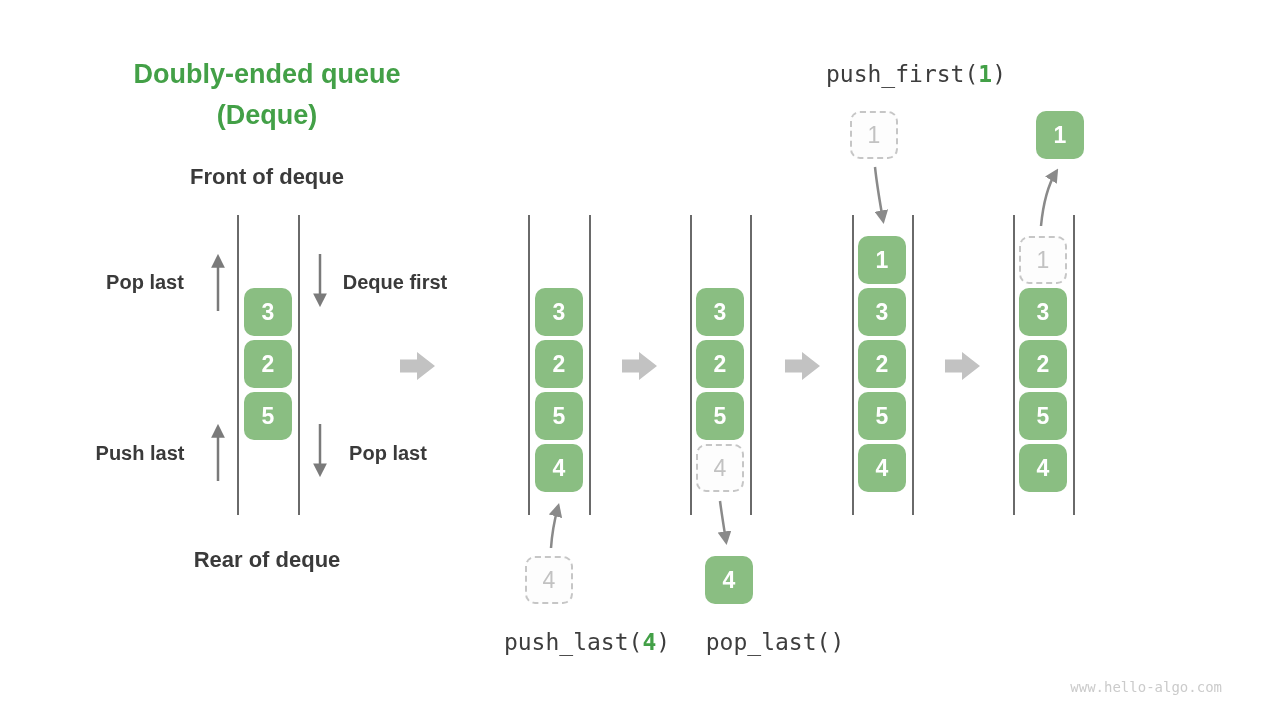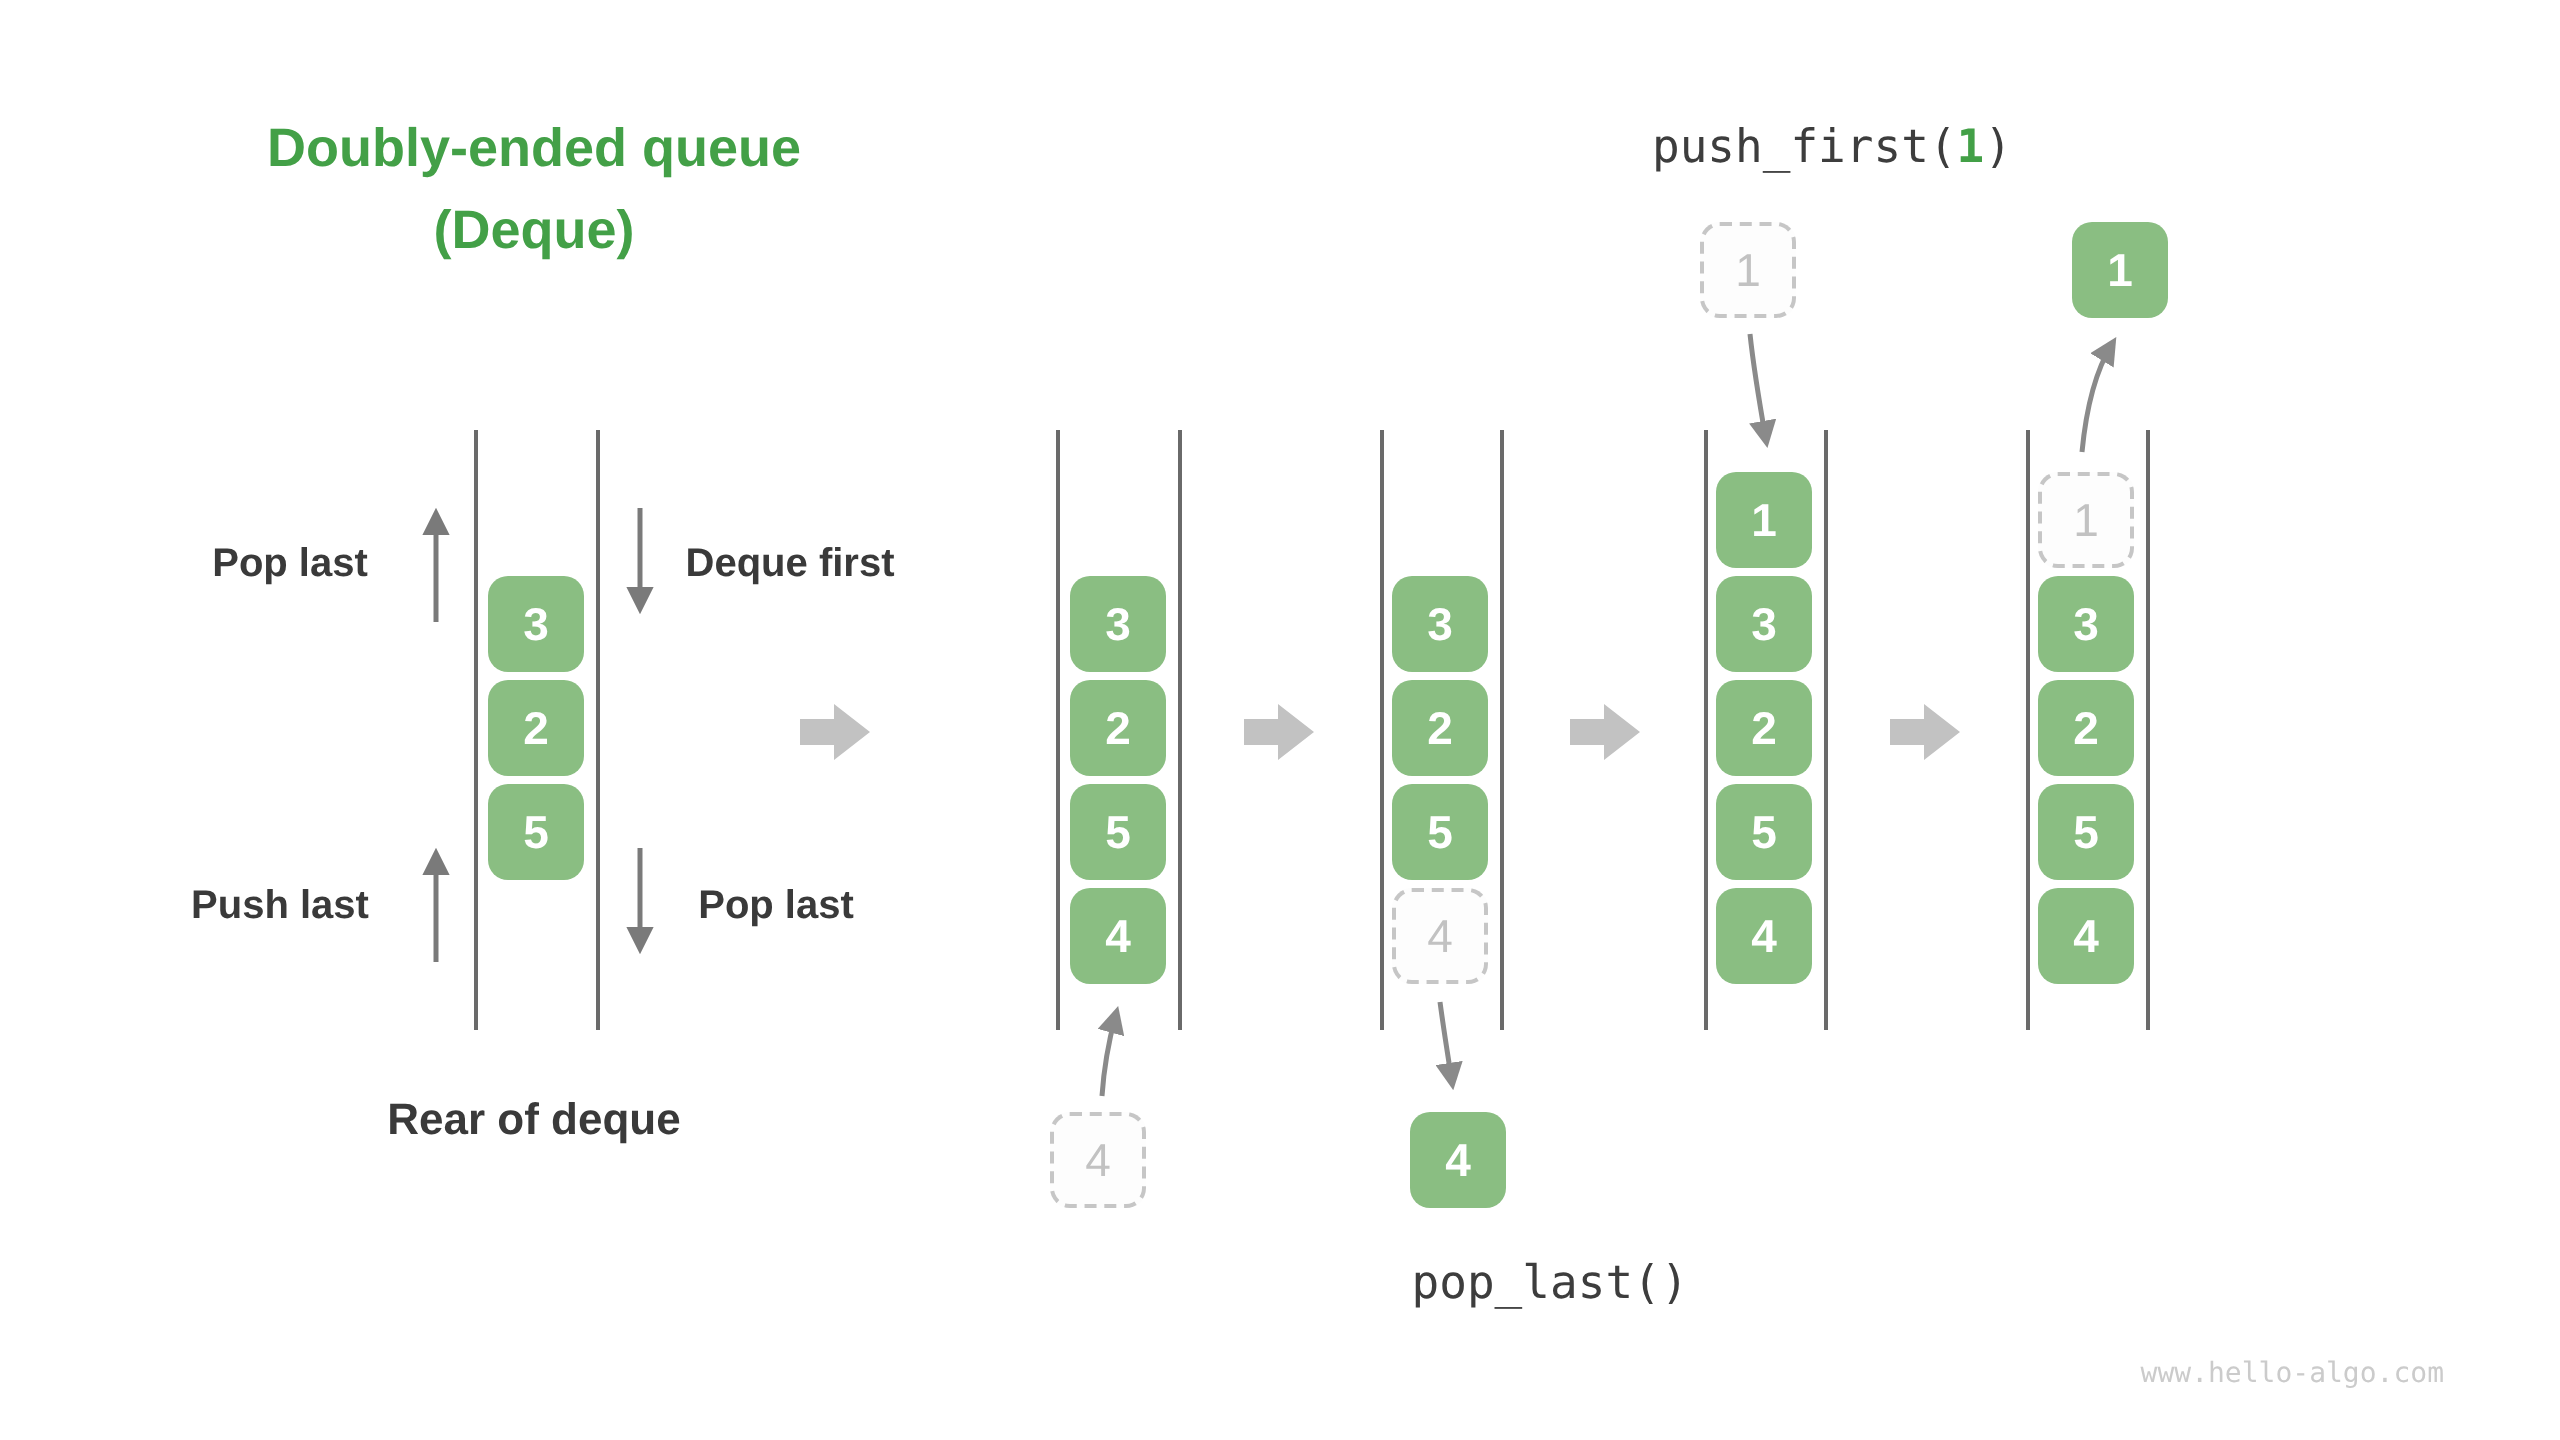--- a/index.html
+++ b/index.html
@@ -28,20 +28,21 @@
   svg{position:absolute;left:0;top:0;pointer-events:none;}
 </style>
 </head>
 <body>
 
 <div id="canvas">
 
   <div class="abs ctr ttl" style="left:267px;top:60px;">Doubly-ended queue</div>
   <div class="abs ctr ttl" style="left:267px;top:101px;">(Deque)</div>
 
+  <div class="abs ctr lbl" style="left:267px;top:163px;">Front of deque</div>
   <div class="abs ctr lbl" style="left:267px;top:546px;">Rear of deque</div>
 
   <div class="abs ctr oplbl" style="left:145px;top:269px;">Pop last</div>
   <div class="abs ctr oplbl" style="left:395px;top:269px;">Deque first</div>
   <div class="abs ctr oplbl" style="left:140px;top:440px;">Push last</div>
   <div class="abs ctr oplbl" style="left:388px;top:440px;">Pop last</div>
 
   <div class="wall" style="left:237px;"></div>
   <div class="wall" style="left:298px;"></div>
 
@@ -77,20 +78,21 @@
   <div class="wall" style="left:1013px;"></div>
   <div class="wall" style="left:1073px;"></div>
   <div class="box" style="left:1036px;top:111px;">1</div>
   <div class="box ghost" style="left:1019px;top:236px;">1</div>
   <div class="box" style="left:1019px;top:288px;">3</div>
   <div class="box" style="left:1019px;top:340px;">2</div>
   <div class="box" style="left:1019px;top:392px;">5</div>
   <div class="box" style="left:1019px;top:444px;">4</div>
 
   <div class="abs ctr code" style="left:916px;top:61px;"><span>push_first(</span><span class="arg">1</span><span>)</span></div>
+  <div class="abs ctr code" style="left:587px;top:629px;"><span>push_last(</span><span class="arg">4</span><span>)</span></div>
   <div class="abs ctr code" style="left:775px;top:629px;">pop_last()</div>
 
   <div class="abs watermark" style="right:45px;top:679px;">www.hello-algo.com</div>
 
   <svg width="1280" height="720" viewBox="0 0 1280 720">
     <defs>
       <marker id="ah-thin" viewBox="0 0 10 10" refX="7" refY="5" markerWidth="5.5" markerHeight="5.5" orient="auto-start-reverse">
         <path d="M0,0 L10,5 L0,10 Z" fill="#7A7A7A"></path>
       </marker>
       <marker id="ah-flow" viewBox="0 0 10 10" refX="7" refY="5" markerWidth="5.5" markerHeight="5.5" orient="auto-start-reverse">

